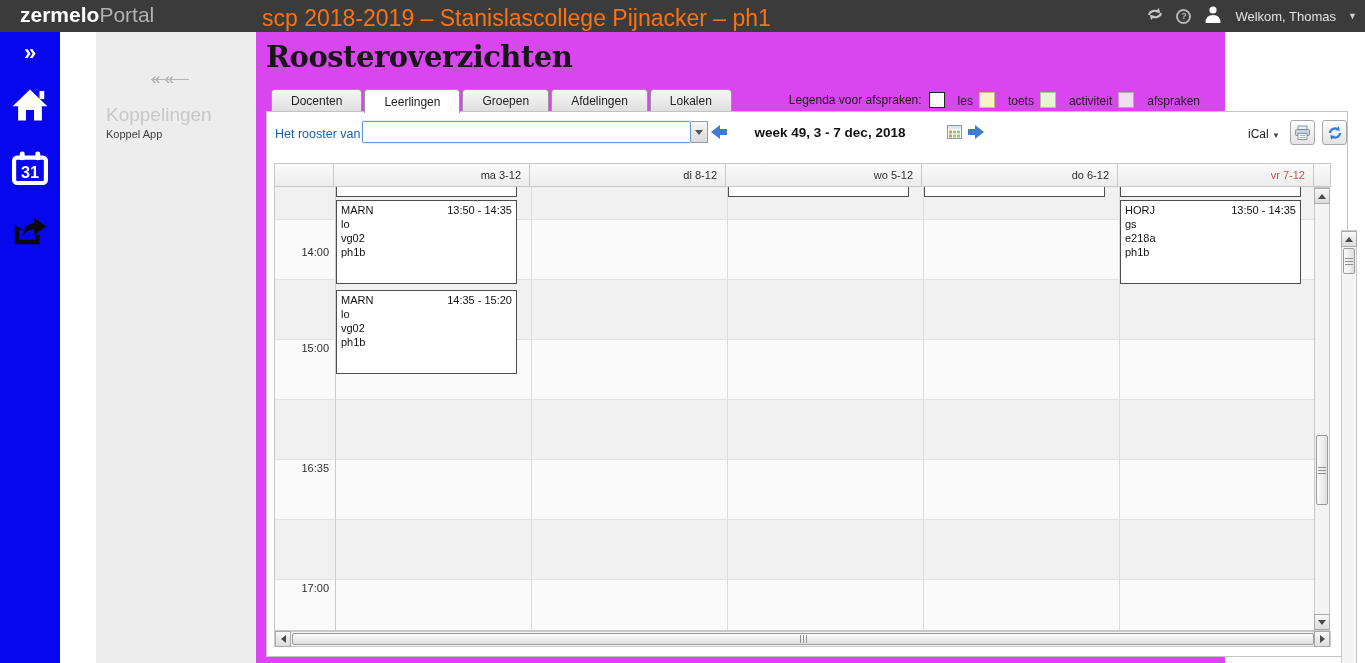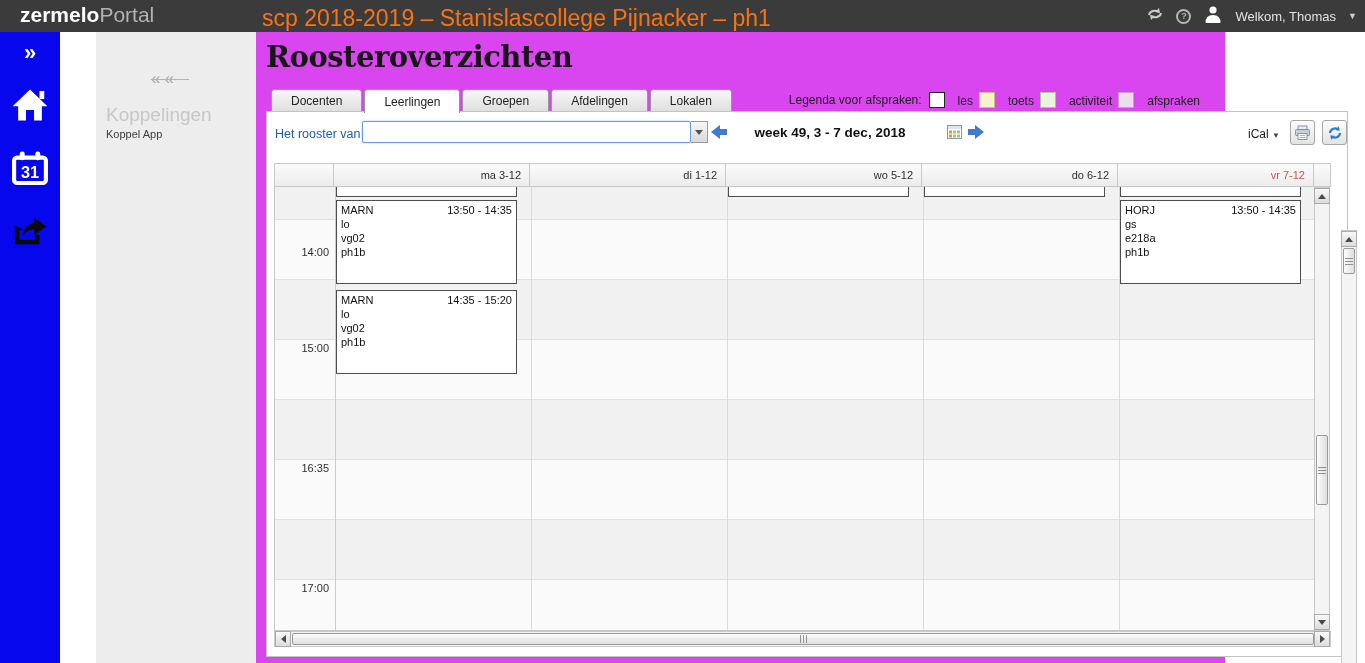--- a/index.html
+++ b/index.html
@@ -262,21 +262,21 @@
           <path d="M11.8 1.2 l0.9 4.6 -4.6-0.9 z" fill="#2e7cd6"></path>
           <path d="M13 8 a5 5 0 0 1 -8.5 3.2" fill="none" stroke="#2e7cd6" stroke-width="2.2"></path>
           <path d="M4.2 14.8 l-0.9-4.6 4.6 0.9 z" fill="#2e7cd6"></path>
         </svg>
       </div>
 
       <div id="sched">
         <div id="day-header-row">
             <div class="day-cell first" style="width: 60px;"></div>
             <div class="day-cell" style="width: 196px;">ma 3-12</div>
-            <div class="day-cell" style="width: 196px;">di 1-12</div>
+            <div class="day-cell" style="width: 196px;">di 8-12</div>
             <div class="day-cell" style="width: 196px;">wo 5-12</div>
             <div class="day-cell" style="width: 196px;">do 6-12</div>
             <div class="day-cell current" style="width: 196px;">vr 7-12</div>
             <div class="day-cell" style="width: 17px;"></div>
           </div>
         <div id="grid-viewport">
             <div class="band dark" style="top: 0px; height: 32px;"></div>
             <div class="band light" style="top: 32px; height: 60px;"></div>
             <div class="band dark" style="top: 92px; height: 60px;"></div>
             <div class="band light" style="top: 152px; height: 60px;"></div>

